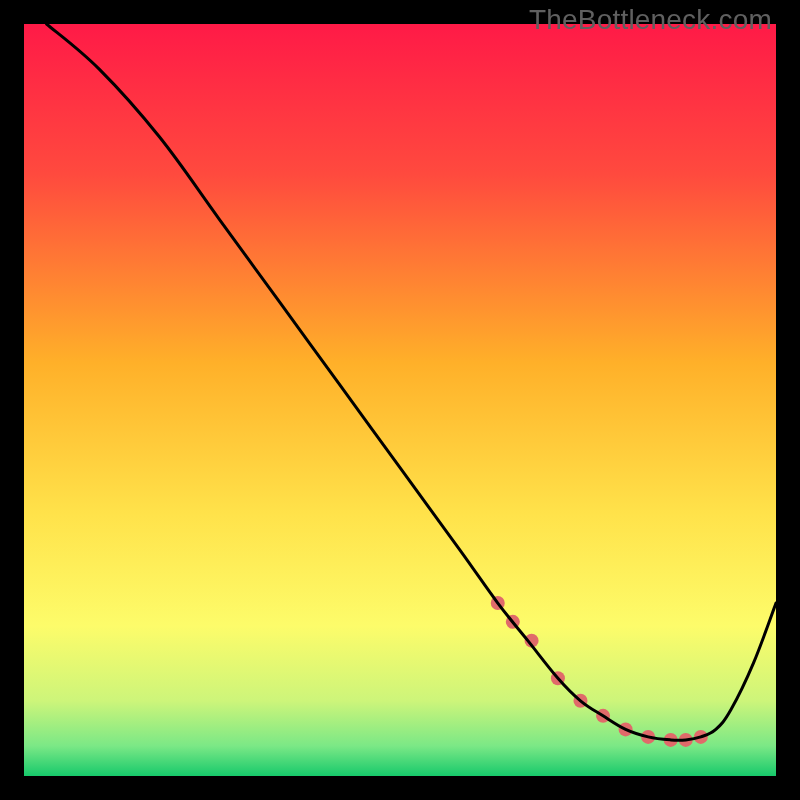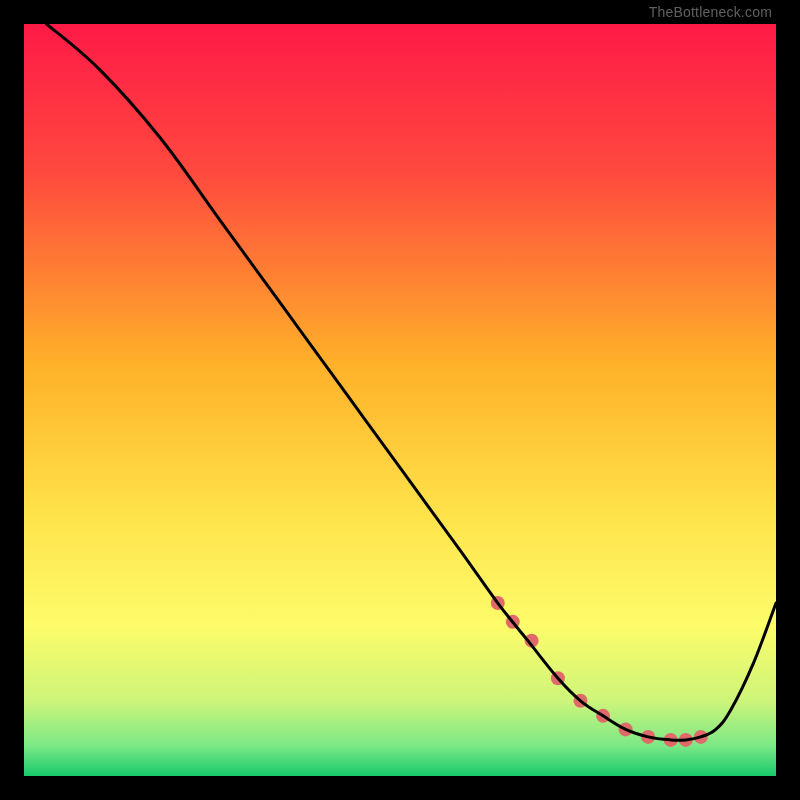--- a/index.html
+++ b/index.html
@@ -24,21 +24,21 @@
     left: 0;
     top: 0;
     width: 752px;
     height: 752px;
   }
   .watermark {
     position: absolute;
     top: 4px;
     right: 28px;
     color: #606060;
-    font-size: 14px;
+    font-size: 28px;
     font-weight: 500;
     letter-spacing: 0.2px;
     user-select: none;
   }
   svg { display: block; }
 </style>
 </head>
 <body>
 
 <div class="frame">

